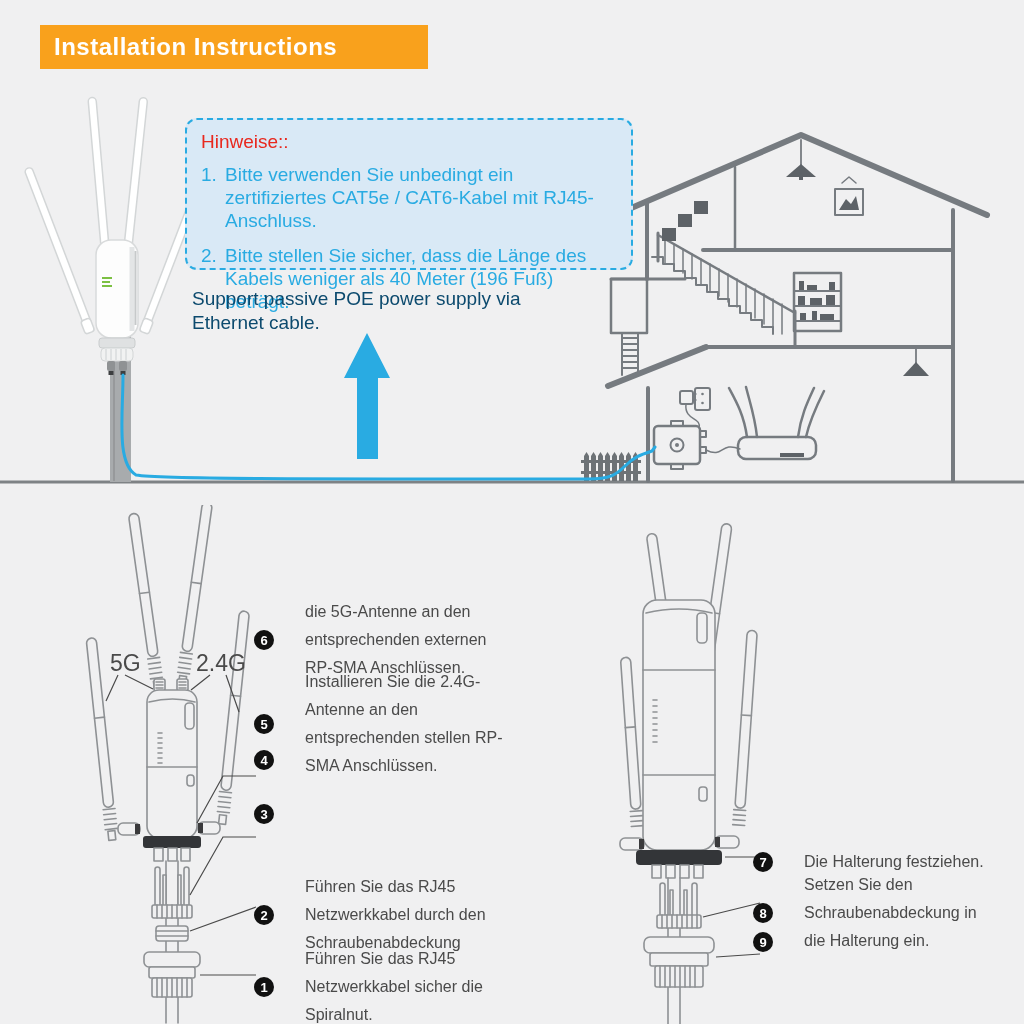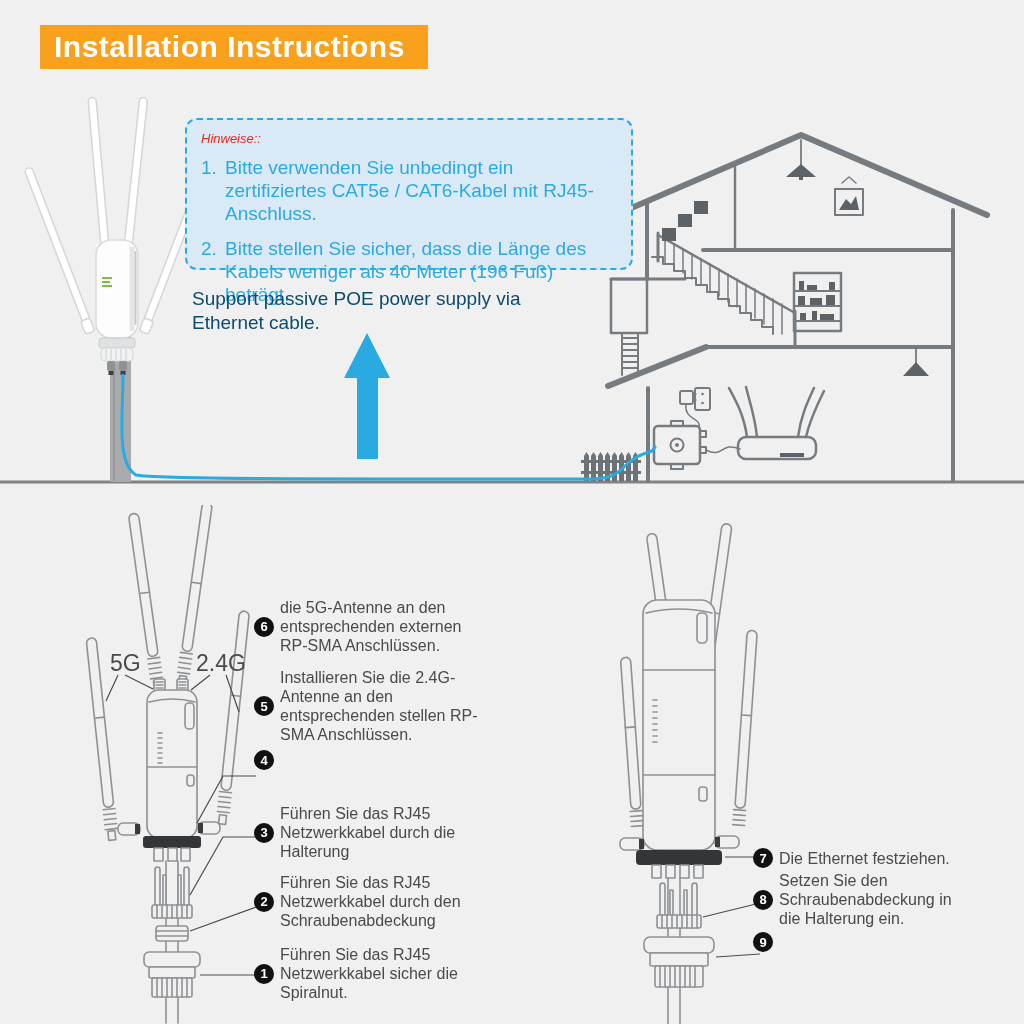--- a/index.html
+++ b/index.html
@@ -1,33 +1,33 @@
 <!DOCTYPE html>
 <html><head>
 <meta charset="utf-8">
 <style>
   html,body{margin:0;padding:0;background:#f0f0f1;}
   .page{position:relative;width:1024px;height:1024px;background:#f0f0f1;overflow:hidden;
         font-family:"Liberation Sans",sans-serif;color:#4a4a4a;}
   .banner{position:absolute;left:40px;top:25px;width:388px;height:44px;background:#F9A11C;
           display:flex;align-items:center;padding-left:14px;box-sizing:border-box;}
-  .banner span{color:#ffffff;font-size:30px;font-weight:bold;letter-spacing:0.5px;}
+  .banner span{color:#ffffff;font-size:24px;font-weight:bold;letter-spacing:0.5px;}
   .scene{position:absolute;left:0;top:85px;}
   .notes{position:absolute;left:185px;top:118px;width:448px;height:152px;box-sizing:border-box;
          background:#D9E9F6;border:2px dashed #29ABE2;border-radius:12px;padding:11px 14px;}
-  .notes-title{color:#E8281E;font-size:13px;margin-bottom:10px;font-style:italic;}
+  .notes-title{color:#E8281E;font-size:19px;margin-bottom:10px;}
   .note-item{display:flex;color:#29ABE2;font-size:19px;line-height:23px;margin-bottom:12px;}
   .note-num{width:24px;flex:none;}
   .note-text{flex:1;}
   .poe-note{position:absolute;left:192px;top:287px;width:380px;font-size:19px;line-height:24px;color:#0c4a6e;}
   .diagram{position:absolute;}
   .step{position:absolute;display:flex;align-items:center;}
   .step-circle{flex:none;width:20px;height:20px;border-radius:50%;background:#111;color:#fff;
                font-size:13px;font-weight:bold;display:flex;align-items:center;justify-content:center;}
-  .step-text{margin-left:6px;font-size:16px;line-height:19px;color:#4a4a4a;}
+  .step-text{margin-left:31px;font-size:16px;line-height:28px;color:#4a4a4a;}
   .w-left .step-text{width:210px;}
   .w-right .step-text{width:188px;}
   .ln{stroke:#8e9194;fill:none;stroke-width:1.6;stroke-linecap:round;stroke-linejoin:round;}
   .lnf{stroke:#8e9194;fill:#f0f0f1;stroke-width:1.6;stroke-linecap:round;stroke-linejoin:round;}
   .ln2{stroke:#4a4a4a;fill:none;stroke-width:1.2;}
   .hz{stroke:#767b80;fill:none;stroke-linecap:round;stroke-linejoin:round;}
   .dk{fill:#5d6267;stroke:none;}
   .ph{fill:#ffffff;stroke:#d3d6d7;stroke-width:1.5;}
   .lbl{font-family:"Liberation Sans",sans-serif;font-size:23px;fill:#4a4a4a;}
 </style>
@@ -312,34 +312,33 @@
   </div>
   <div class="step w-left" style="left:254px;top:668px;">
     <span class="step-circle">5</span>
     <span class="step-text">Installieren Sie die 2.4G-Antenne an den entsprechenden stellen RP-SMA Anschlüssen.</span>
   </div>
   <div class="step w-left" style="left:254px;top:750px;">
     <span class="step-circle">4</span>
   </div>
   <div class="step w-left" style="left:254px;top:804px;">
     <span class="step-circle">3</span>
-    <span class="step-text">Führen Sie das RJ45 Netzwerkkabel durch die Halterung</span>
   </div>
   <div class="step w-left" style="left:254px;top:873px;">
     <span class="step-circle">2</span>
     <span class="step-text">Führen Sie das RJ45 Netzwerkkabel durch den Schraubenabdeckung</span>
   </div>
   <div class="step w-left" style="left:254px;top:945px;">
     <span class="step-circle">1</span>
     <span class="step-text">Führen Sie das RJ45 Netzwerkkabel sicher die Spiralnut.</span>
   </div>
 
   <div class="step w-right" style="left:753px;top:848px;">
     <span class="step-circle">7</span>
-    <span class="step-text">Die Ethernet festziehen.</span>
+    <span class="step-text">Die Halterung festziehen.</span>
   </div>
   <div class="step w-right" style="left:753px;top:871px;">
     <span class="step-circle">8</span>
     <span class="step-text">Setzen Sie den Schraubenabdeckung in die Halterung ein.</span>
   </div>
   <div class="step w-right" style="left:753px;top:932px;">
     <span class="step-circle">9</span>
   </div>
 
 </div>

